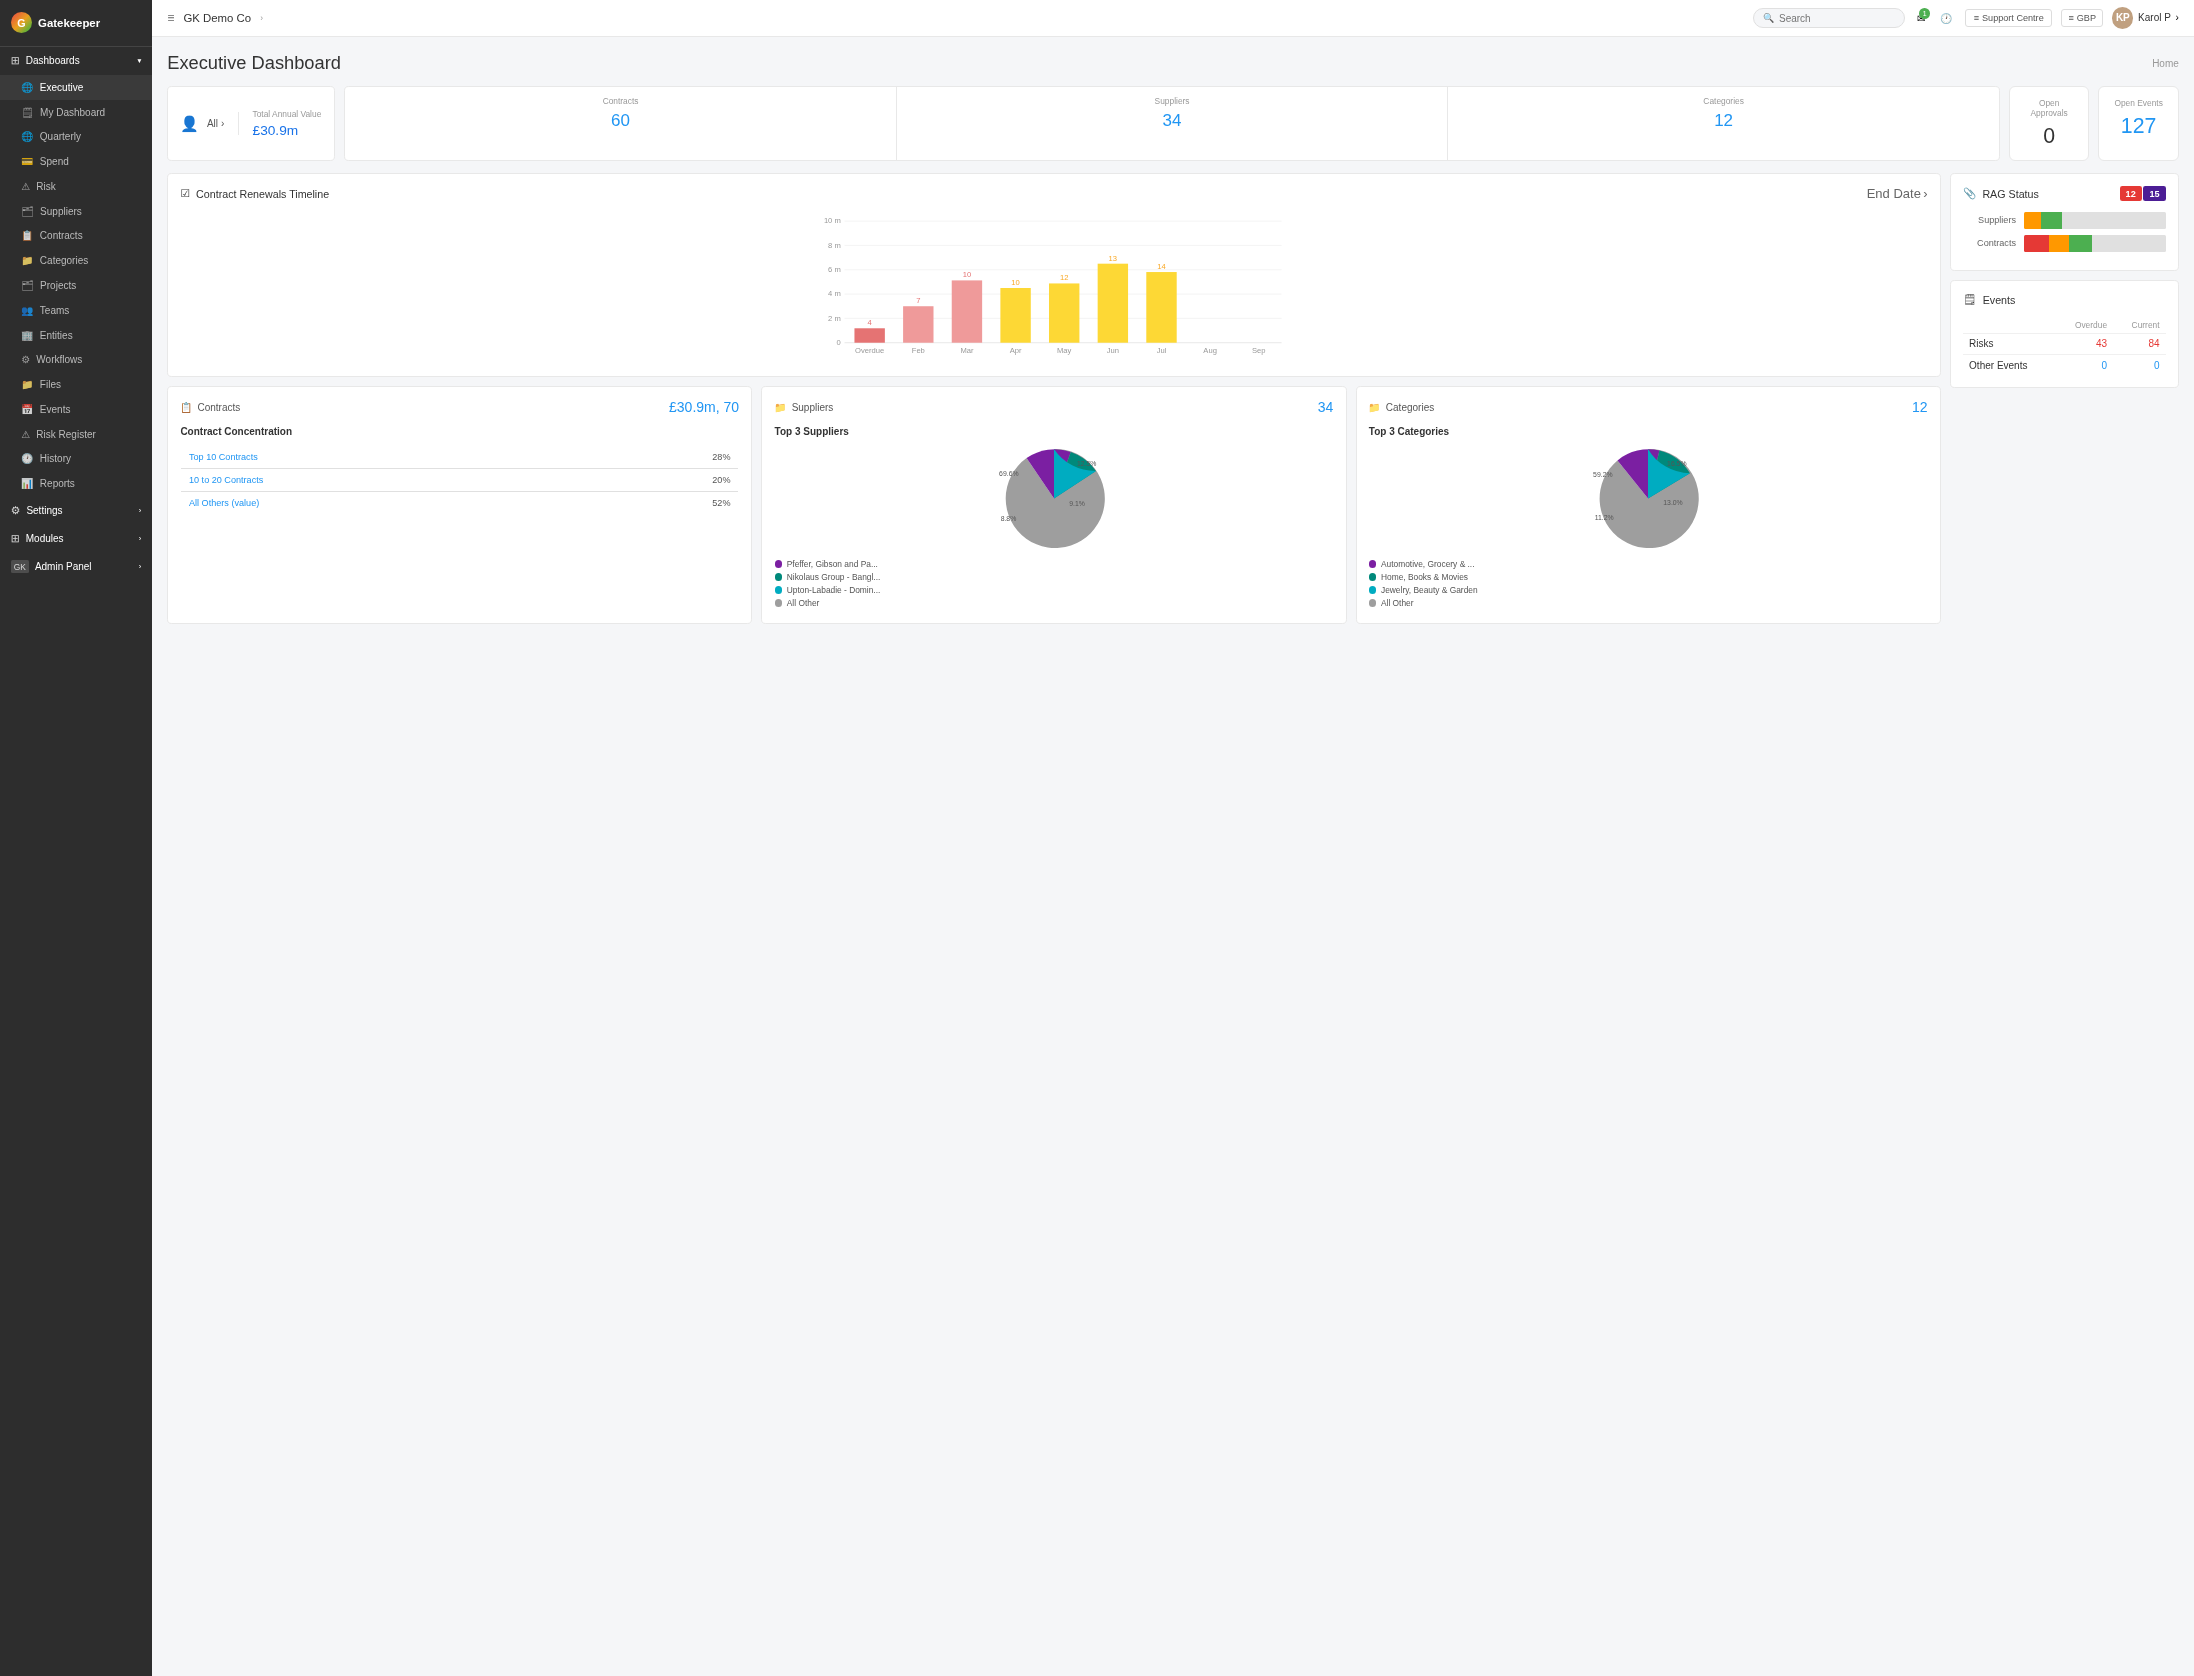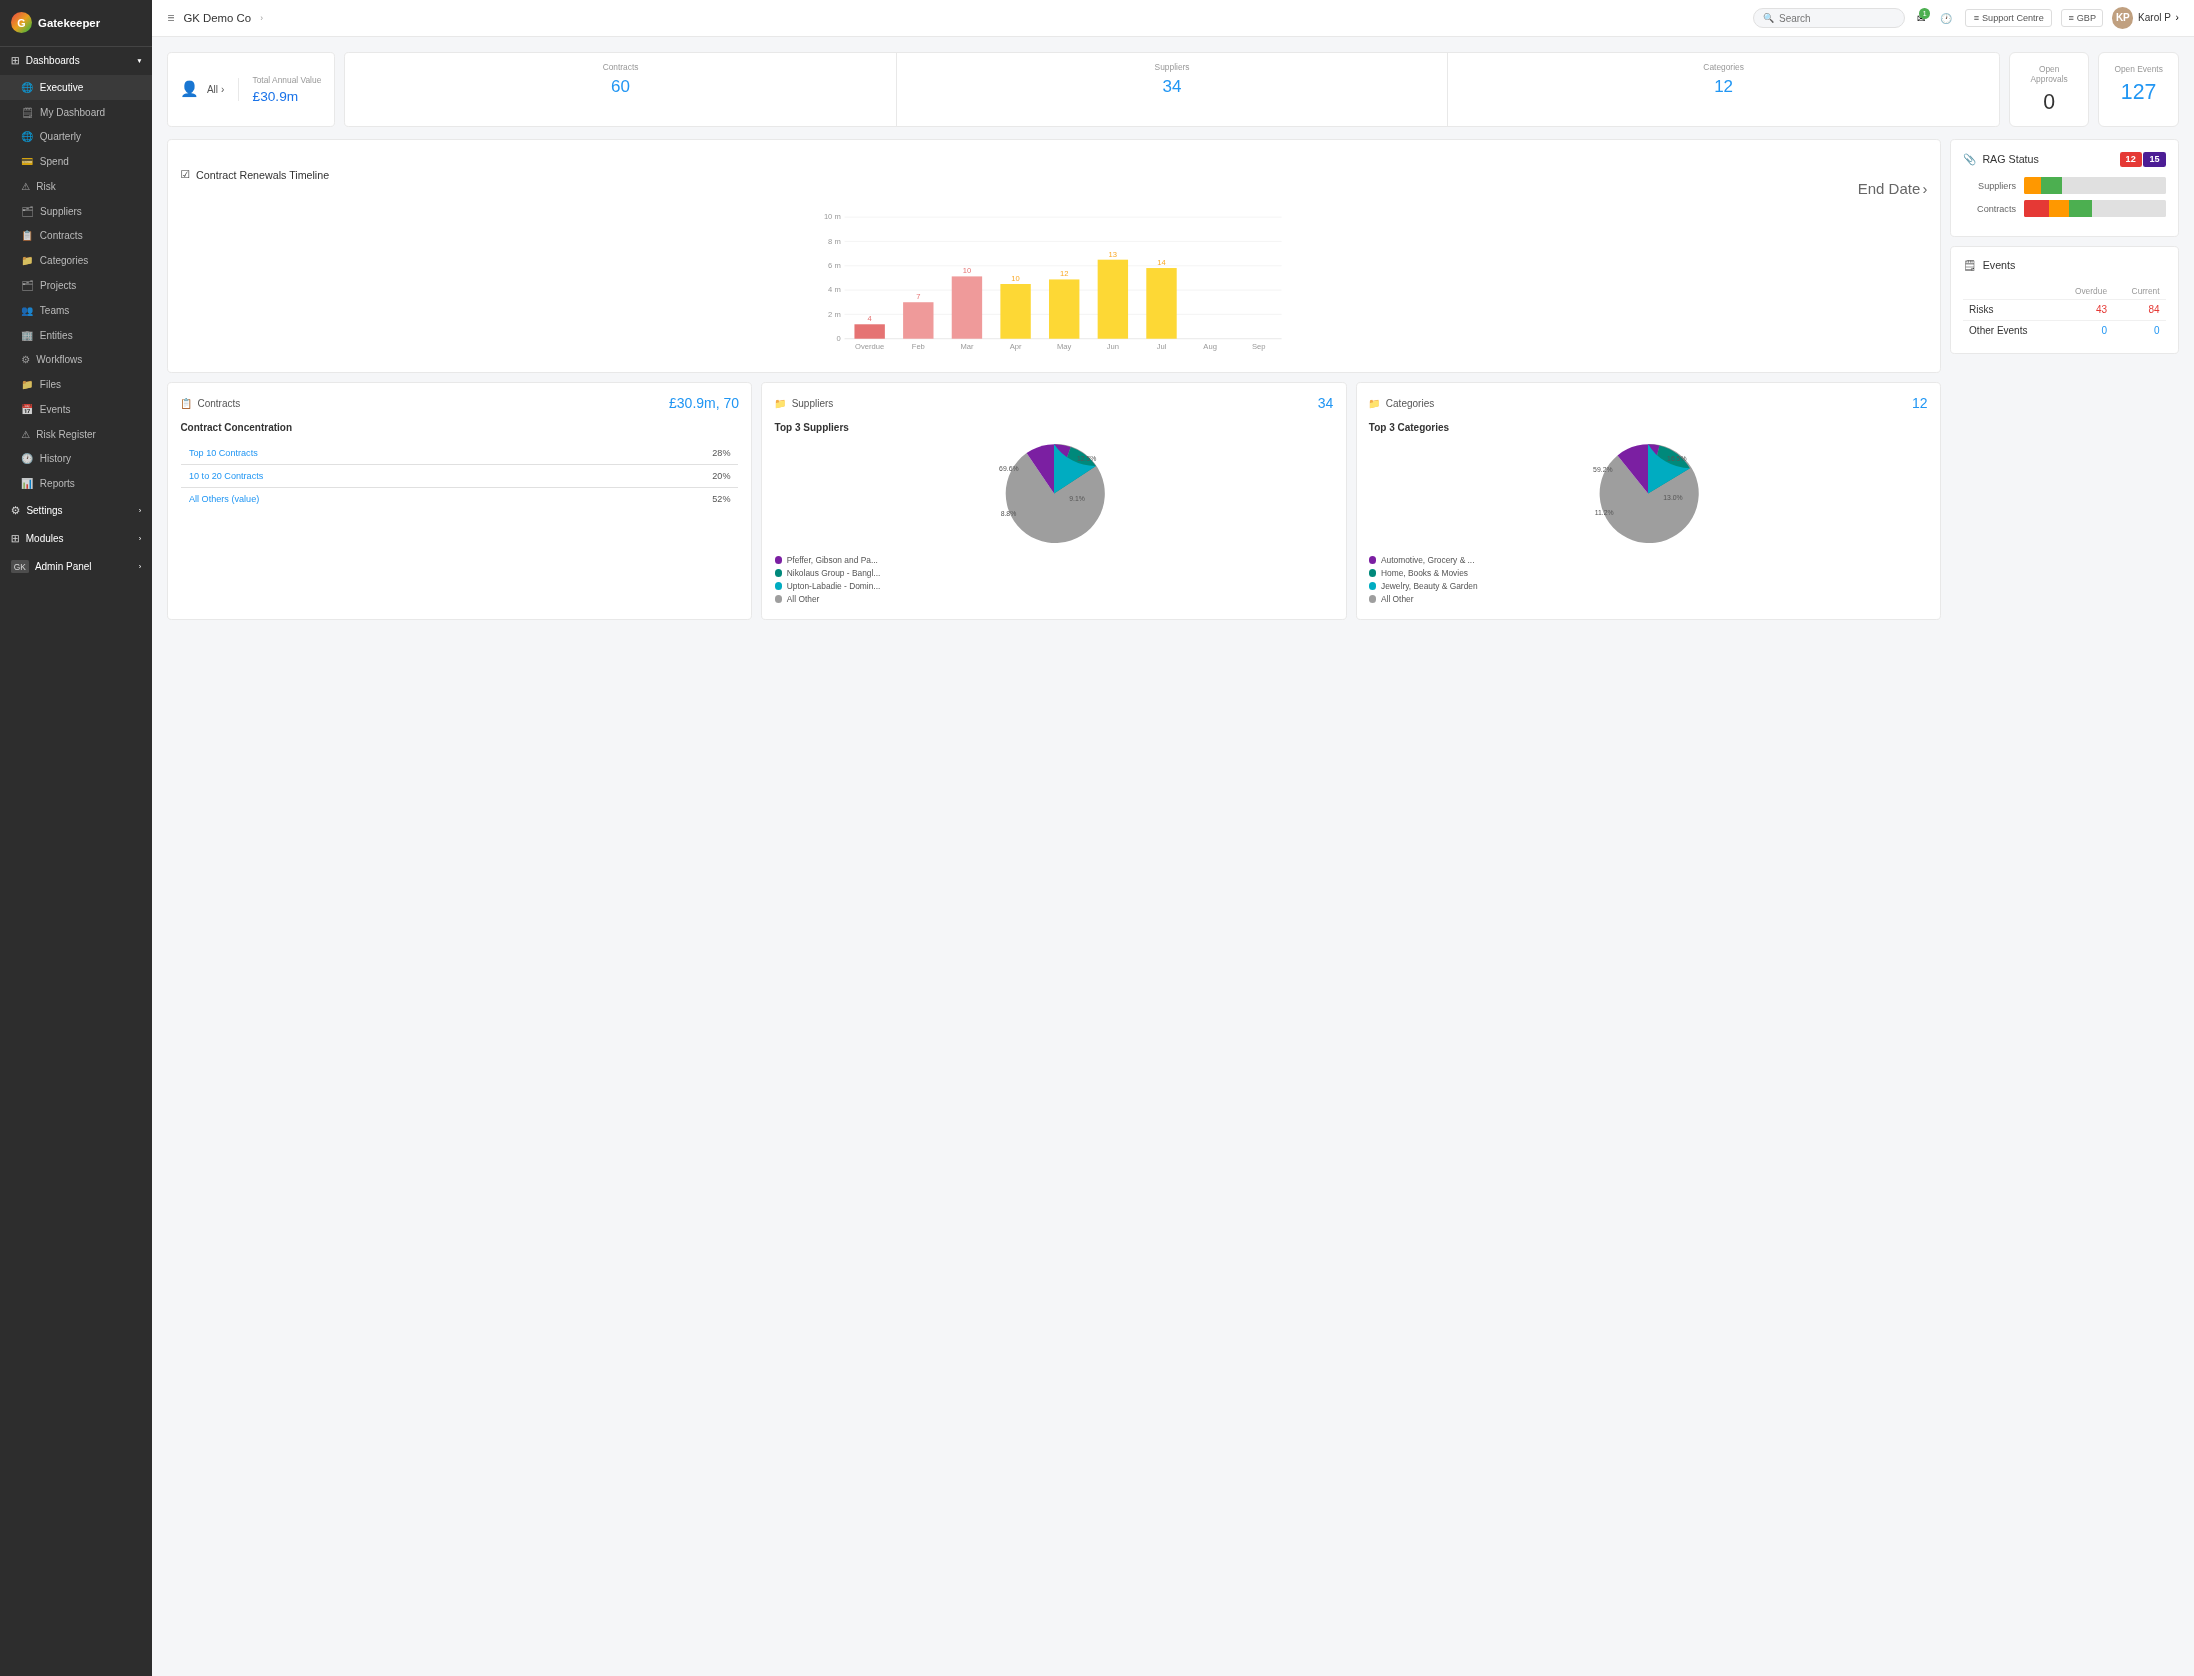--- a/index.html
+++ b/index.html
@@ -57,21 +57,21 @@
 
     
     .dashboard-grid { display: flex; gap: 9.1px; }
     .main-col { flex: 1; display: flex; flex-direction: column; gap: 9.1px; }
     .side-col { width: 229px; display: flex; flex-direction: column; gap: 9.1px; flex-shrink: 0; }
 
     
     .card { background: white; border-radius: 4.6px; border: 0.8px solid #e8e8e8; padding: 12.2px; }
     .card-header { display: flex; align-items: center; justify-content: space-between; margin-bottom: 10.7px; }
     .card-title { font-size: 10.7px; color: #333; font-weight: 500; display: flex; align-items: center; gap: 6.1px; }
-    .card-action { font-size: 15px; color: #666; cursor: pointer; display: flex; align-items: center; gap: 2.3px; margin-top: 28px; }
+    .card-action { font-size: 13px; color: #666; cursor: pointer; display: flex; align-items: center; gap: 2.3px; }
 
     
     .chart-area { height: 152px; position: relative; }
     .chart-svg { width: 100%; height: 100%; }
 
     
     .stats-pair { display: flex; gap: 9.1px; }
     .stat-card { background: white; border-radius: 6px; border: 0.8px solid #e8e8e8; padding: 10.7px 12.2px; flex: 1; text-align: center; }
     .stat-label { font-size: 8.4px; color: #999; margin-bottom: 6.1px; }
     .stat-value { font-size: 21.3px; font-weight: 300; color: #333; }
@@ -245,20 +245,24 @@
     <div class="user-info">
       <div class="user-avatar">
         <span>KP</span>
       </div>
       <span class="user-name">Karol P</span>
       <span>›</span>
     </div>
   </div>
 
   <div id="page-content">
+    <div id="page-header">
+      <h1 id="page-title">Executive Dashboard</h1>
+      <span class="breadcrumb-home">Home</span>
+    </div>
 
     <div class="summary-row">
       <div class="summary-card main">
         <span style="font-size:15.2px;color:#aaa;">👤</span>
         <div class="all-filter">
           <span>All</span>
           <span>›</span>
         </div>
         <div style="width:0.8px;background:#e8e8e8;height:23px;margin:0 6.1px;"></div>
         <div>

